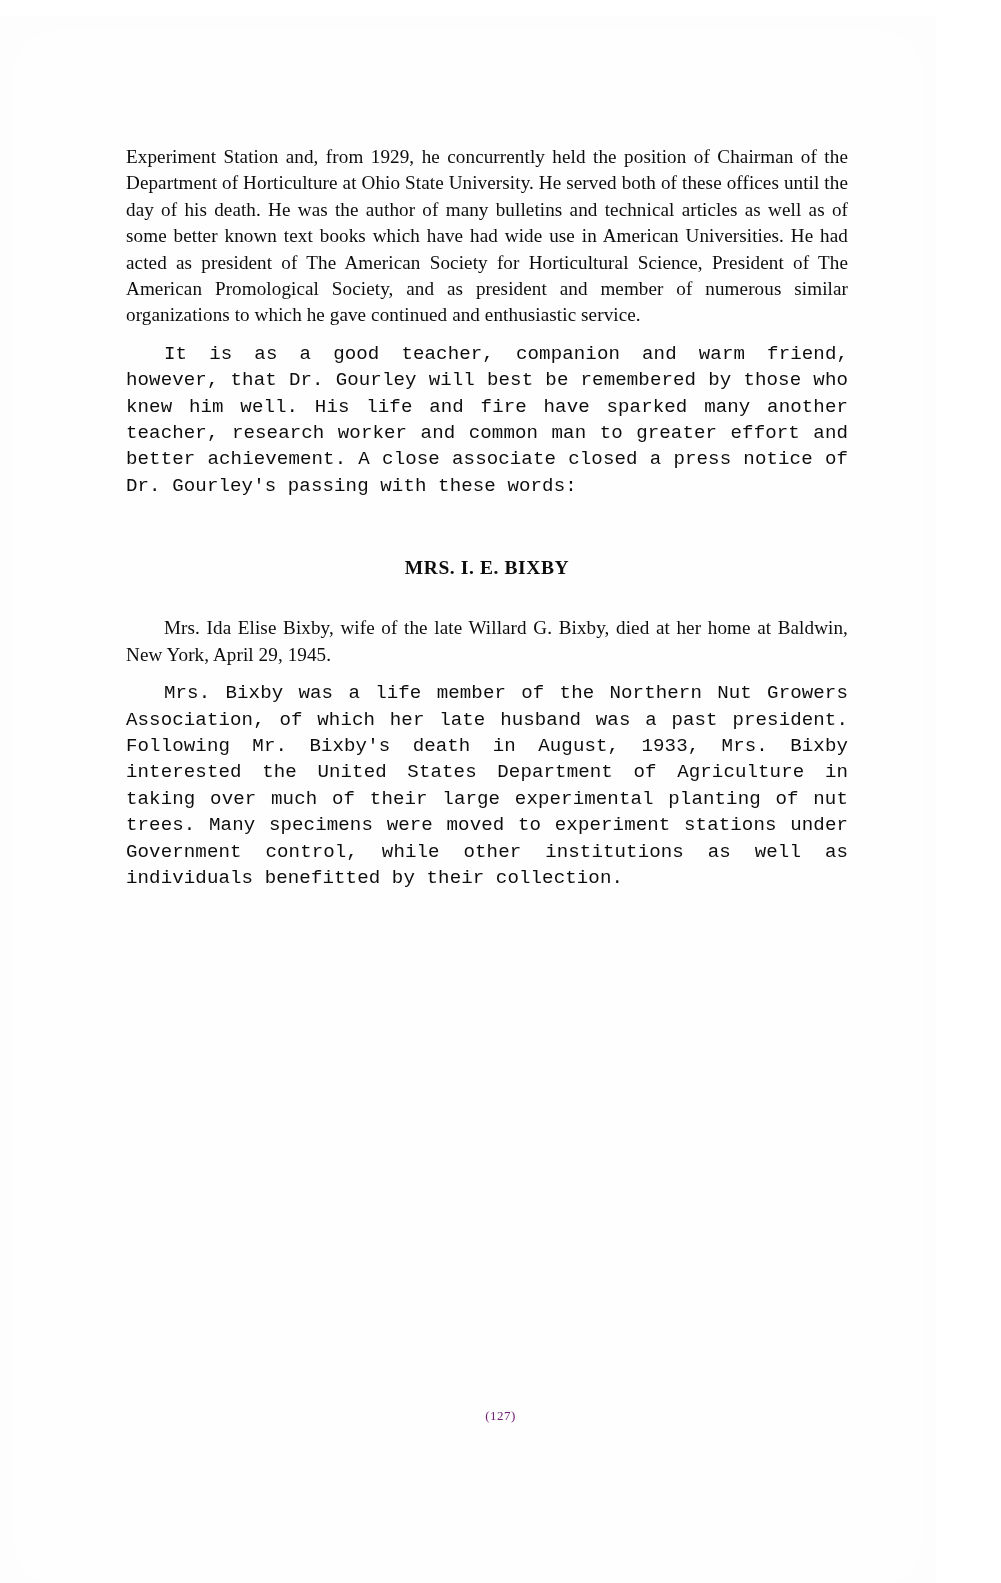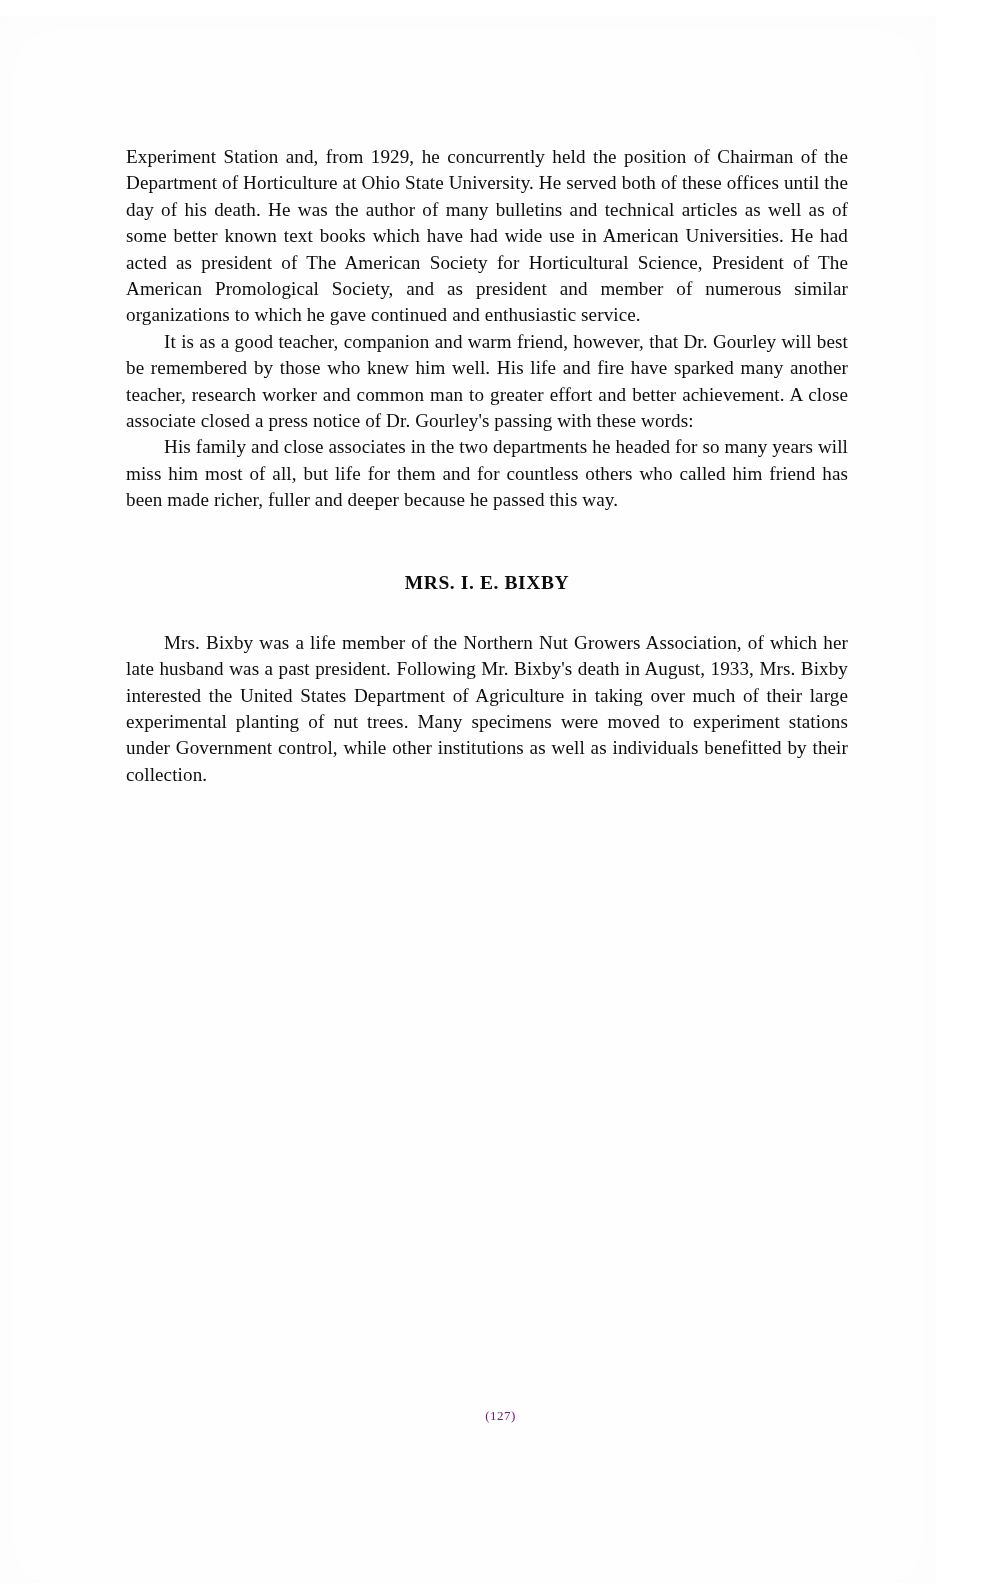--- a/index.html
+++ b/index.html
@@ -33,21 +33,22 @@
     font-size: 19.1px;
     line-height: 26.4px;
     text-align: justify;
     text-indent: 38px;
     letter-spacing: 0.1px;
   }
   p.para.noindent {
     text-indent: 0;
   }
   p.para + p.para {
-    margin-top: 0px;
+    margin-top: 12px;
+    font-family: Liberation Mono, monospace;
   }
   h2.section-heading {
     margin: 12px;
     font-size: 19.5px;
     line-height: 26px;
     text-align: center;
     font-weight: bold;
     letter-spacing: 0.6px;
   }
   .gap-before-heading { height: 44px; }
@@ -74,27 +75,27 @@
 </style>
 </head>
 <body>
 
 <div id="page">
 
   <div id="content">
 
     <p class="para noindent">Experiment Station and, from 1929, he concurrently held the position of Chairman of the Department of Horticulture at Ohio State University. He served both of these offices until the day of his death. He was the author of many bulletins and technical articles as well as of some better known text books which have had wide use in American Universities. He had acted as president of The American Society for Horticultural Science, President of The American Promological Society, and as president and member of numerous similar organizations to which he gave continued and enthusiastic service.</p>
     <p class="para">It is as a good teacher, companion and warm friend, however, that Dr. Gourley will best be remembered by those who knew him well. His life and fire have sparked many another teacher, research worker and common man to greater effort and better achievement. A close associate closed a press notice of Dr. Gourley's passing with these words:</p>
-    <p class="para">His family and close associates in the two departments he headed for so many years will miss him most of all, but life for them and for countless others who called him friend has been made richer, fuller and deeper because he passed this way.</p>
 
     <div class="gap-before-heading"></div>
 
     <h2 class="section-heading">MRS. I. E. BIXBY</h2>
 
     <div class="gap-after-heading"></div>
 
+    <p class="para">Mrs. Ida Elise Bixby, wife of the late Willard G. Bixby, died at her home at Baldwin, New York, April 29, 1945.</p>
     <p class="para">Mrs. Bixby was a life member of the Northern Nut Growers Association, of which her late husband was a past president. Following Mr. Bixby's death in August, 1933, Mrs. Bixby interested the United States Department of Agriculture in taking over much of their large experimental planting of nut trees. Many specimens were moved to experiment stations under Government control, while other institutions as well as individuals benefitted by their collection.</p>
 
   </div>
 
   <div class="footer">(127)</div>
 
 </div>
 
 </body></html>

